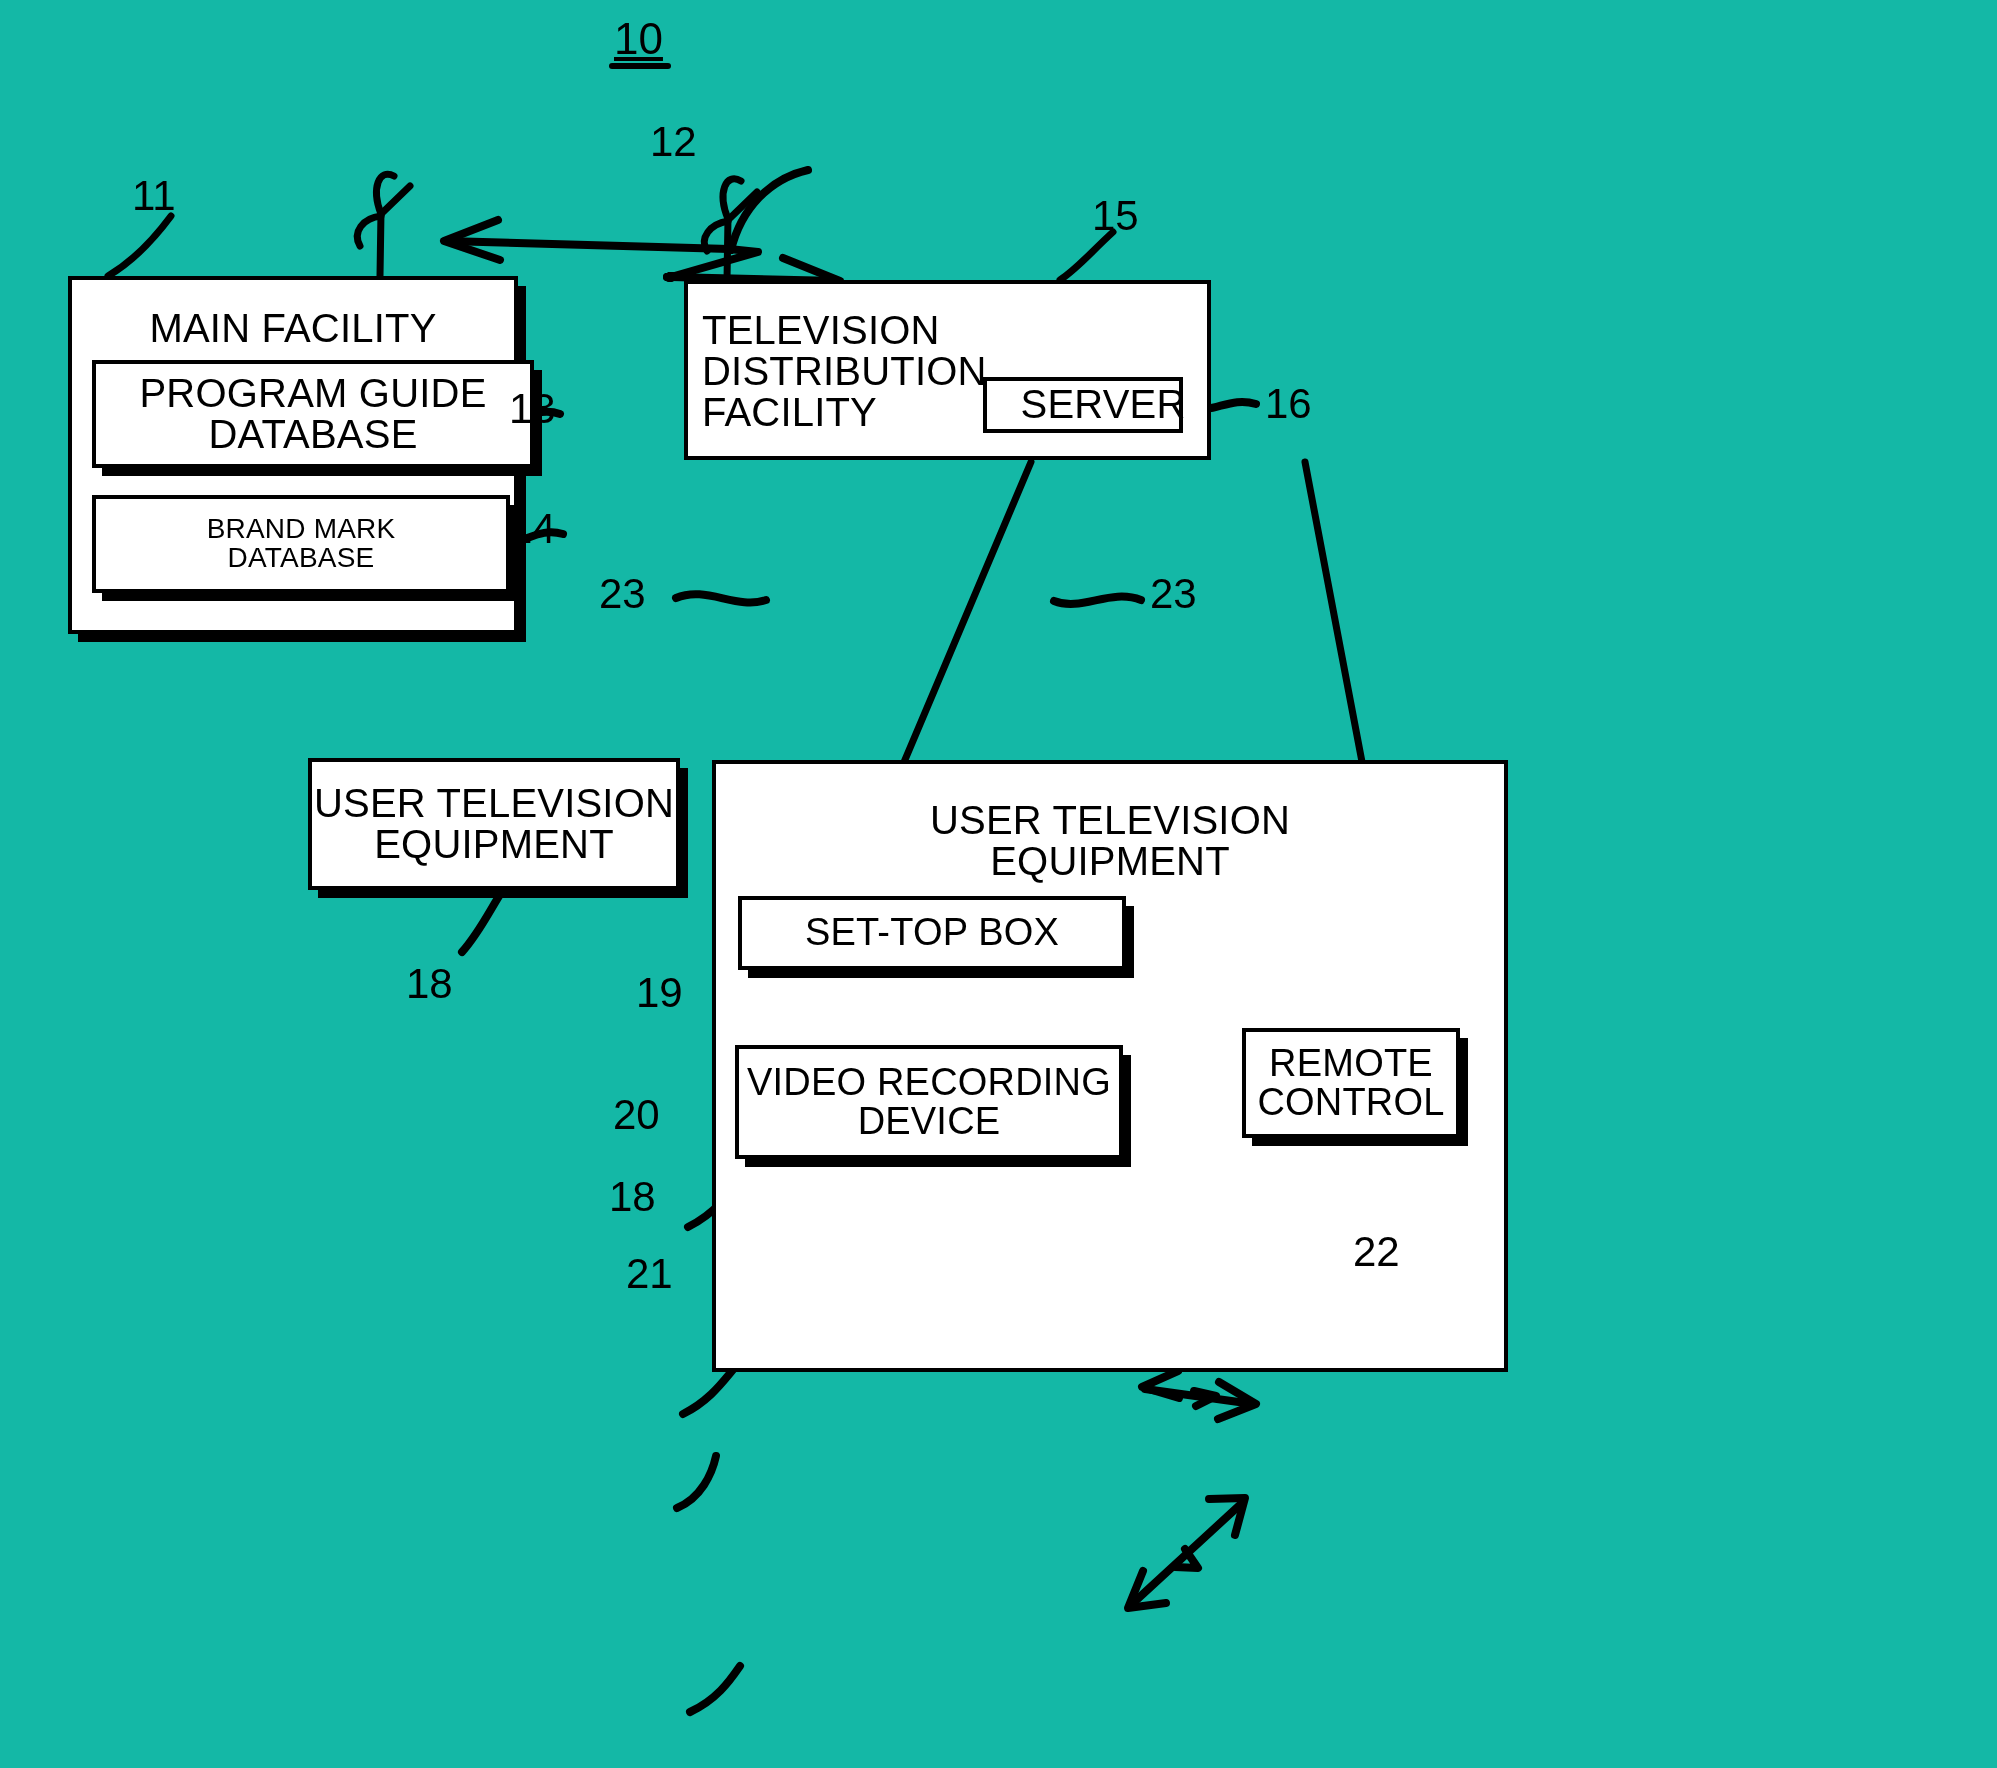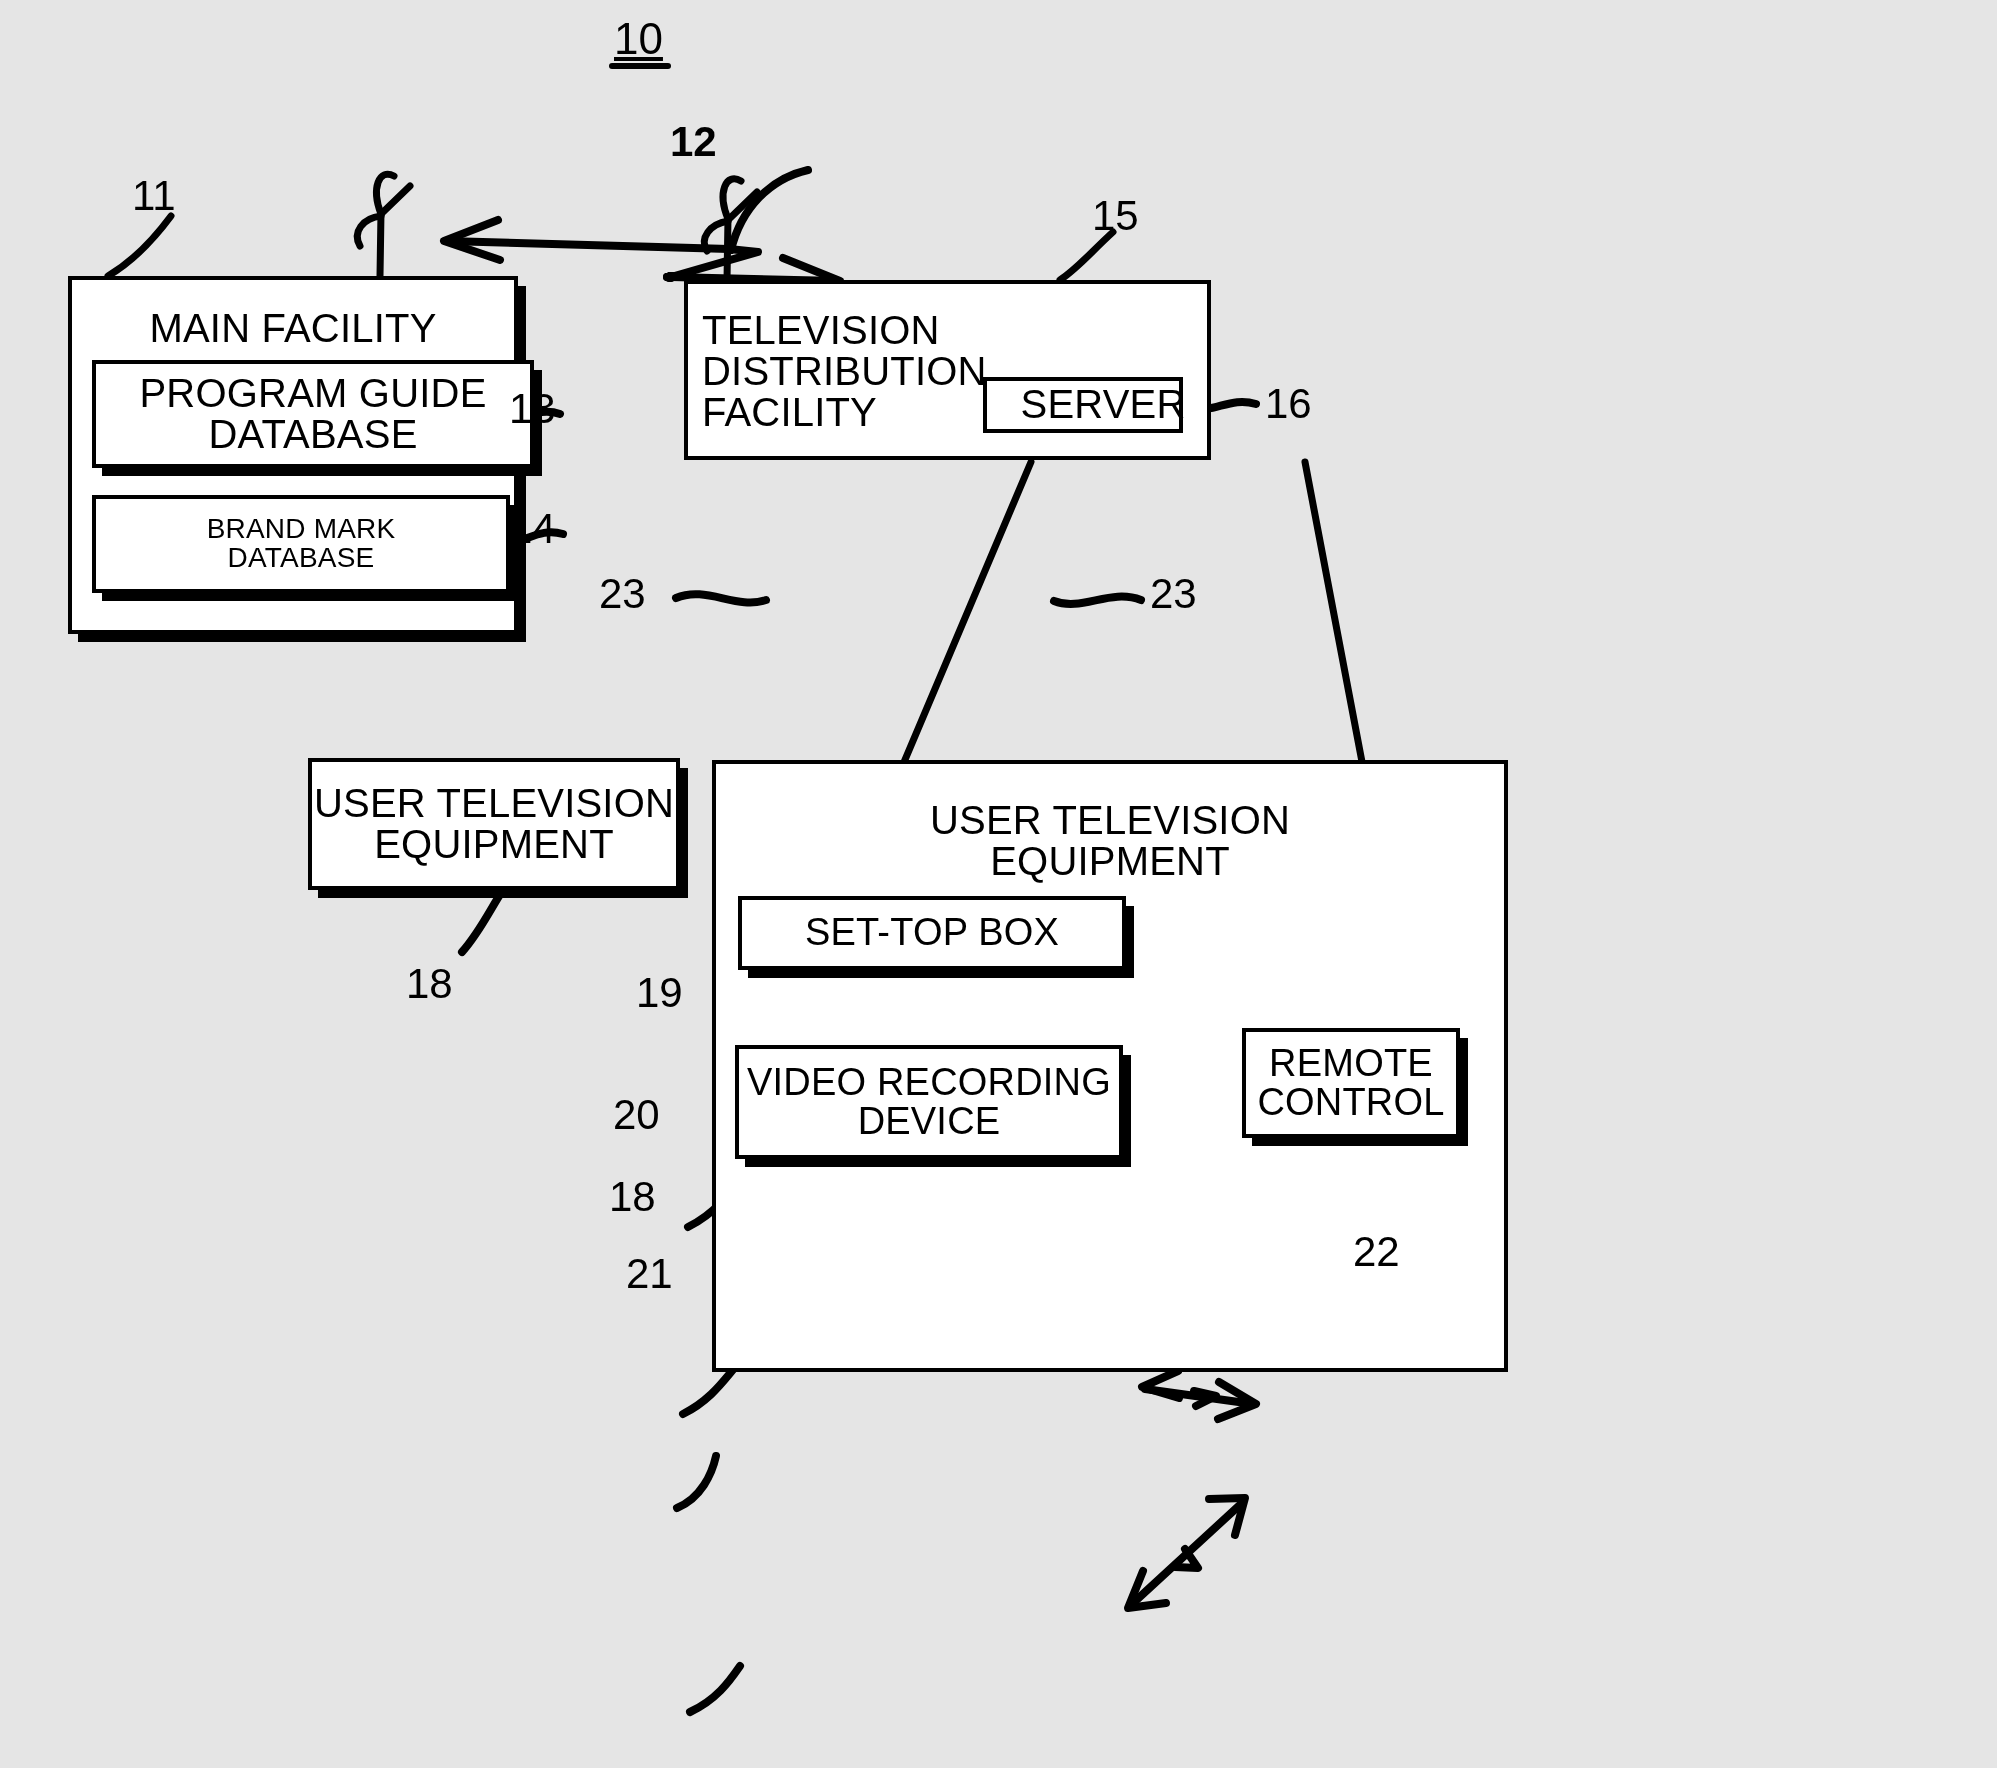--- a/index.html
+++ b/index.html
@@ -8,21 +8,21 @@
     padding: 0;
     background: #ffffff;
   }
   body {
     font-family: "Liberation Sans", sans-serif;
   }
   #figure-root {
     position: relative;
     width: 1997px;
     height: 1768px;
-    background: #e5e5e5;
+    background: #14b8a6;
     overflow: hidden;
   }
   #figure-svg {
     position: absolute;
     left: 0;
     top: 0;
     width: 1997px;
     height: 1768px;
   }
   
@@ -108,21 +108,21 @@
   .ref {
     position: absolute;
     color: #000000;
     font-size: 42px;
     font-family: "Liberation Sans", sans-serif;
     white-space: nowrap;
   }
   .ref.u { text-decoration: underline; }
   #ref-10 { left: 614px;  top: 14px;  font-size: 44px; }
   #ref-11 { left: 132px;  top: 172px; text-align: center; }
-  #ref-12 { left: 670px;  top: 118px; font-weight: bold; }
+  #ref-12 { left: 650px;  top: 118px; }
   #ref-13 { left: 509px;  top: 385px; }
   #ref-14 { left: 509px;  top: 505px; }
   #ref-15 { left: 1092px; top: 192px; }
   #ref-16 { left: 1265px; top: 380px; }
   #ref-23a{ left: 599px;  top: 570px; }
   #ref-23b{ left: 1150px; top: 570px; }
   #ref-18a{ left: 406px;  top: 960px; }
   #ref-19  { left: 636px;  top: 969px; text-align: center; }
   #ref-20  { left: 613px;  top: 1091px; }
   #ref-18b { left: 609px;  top: 1173px; }

